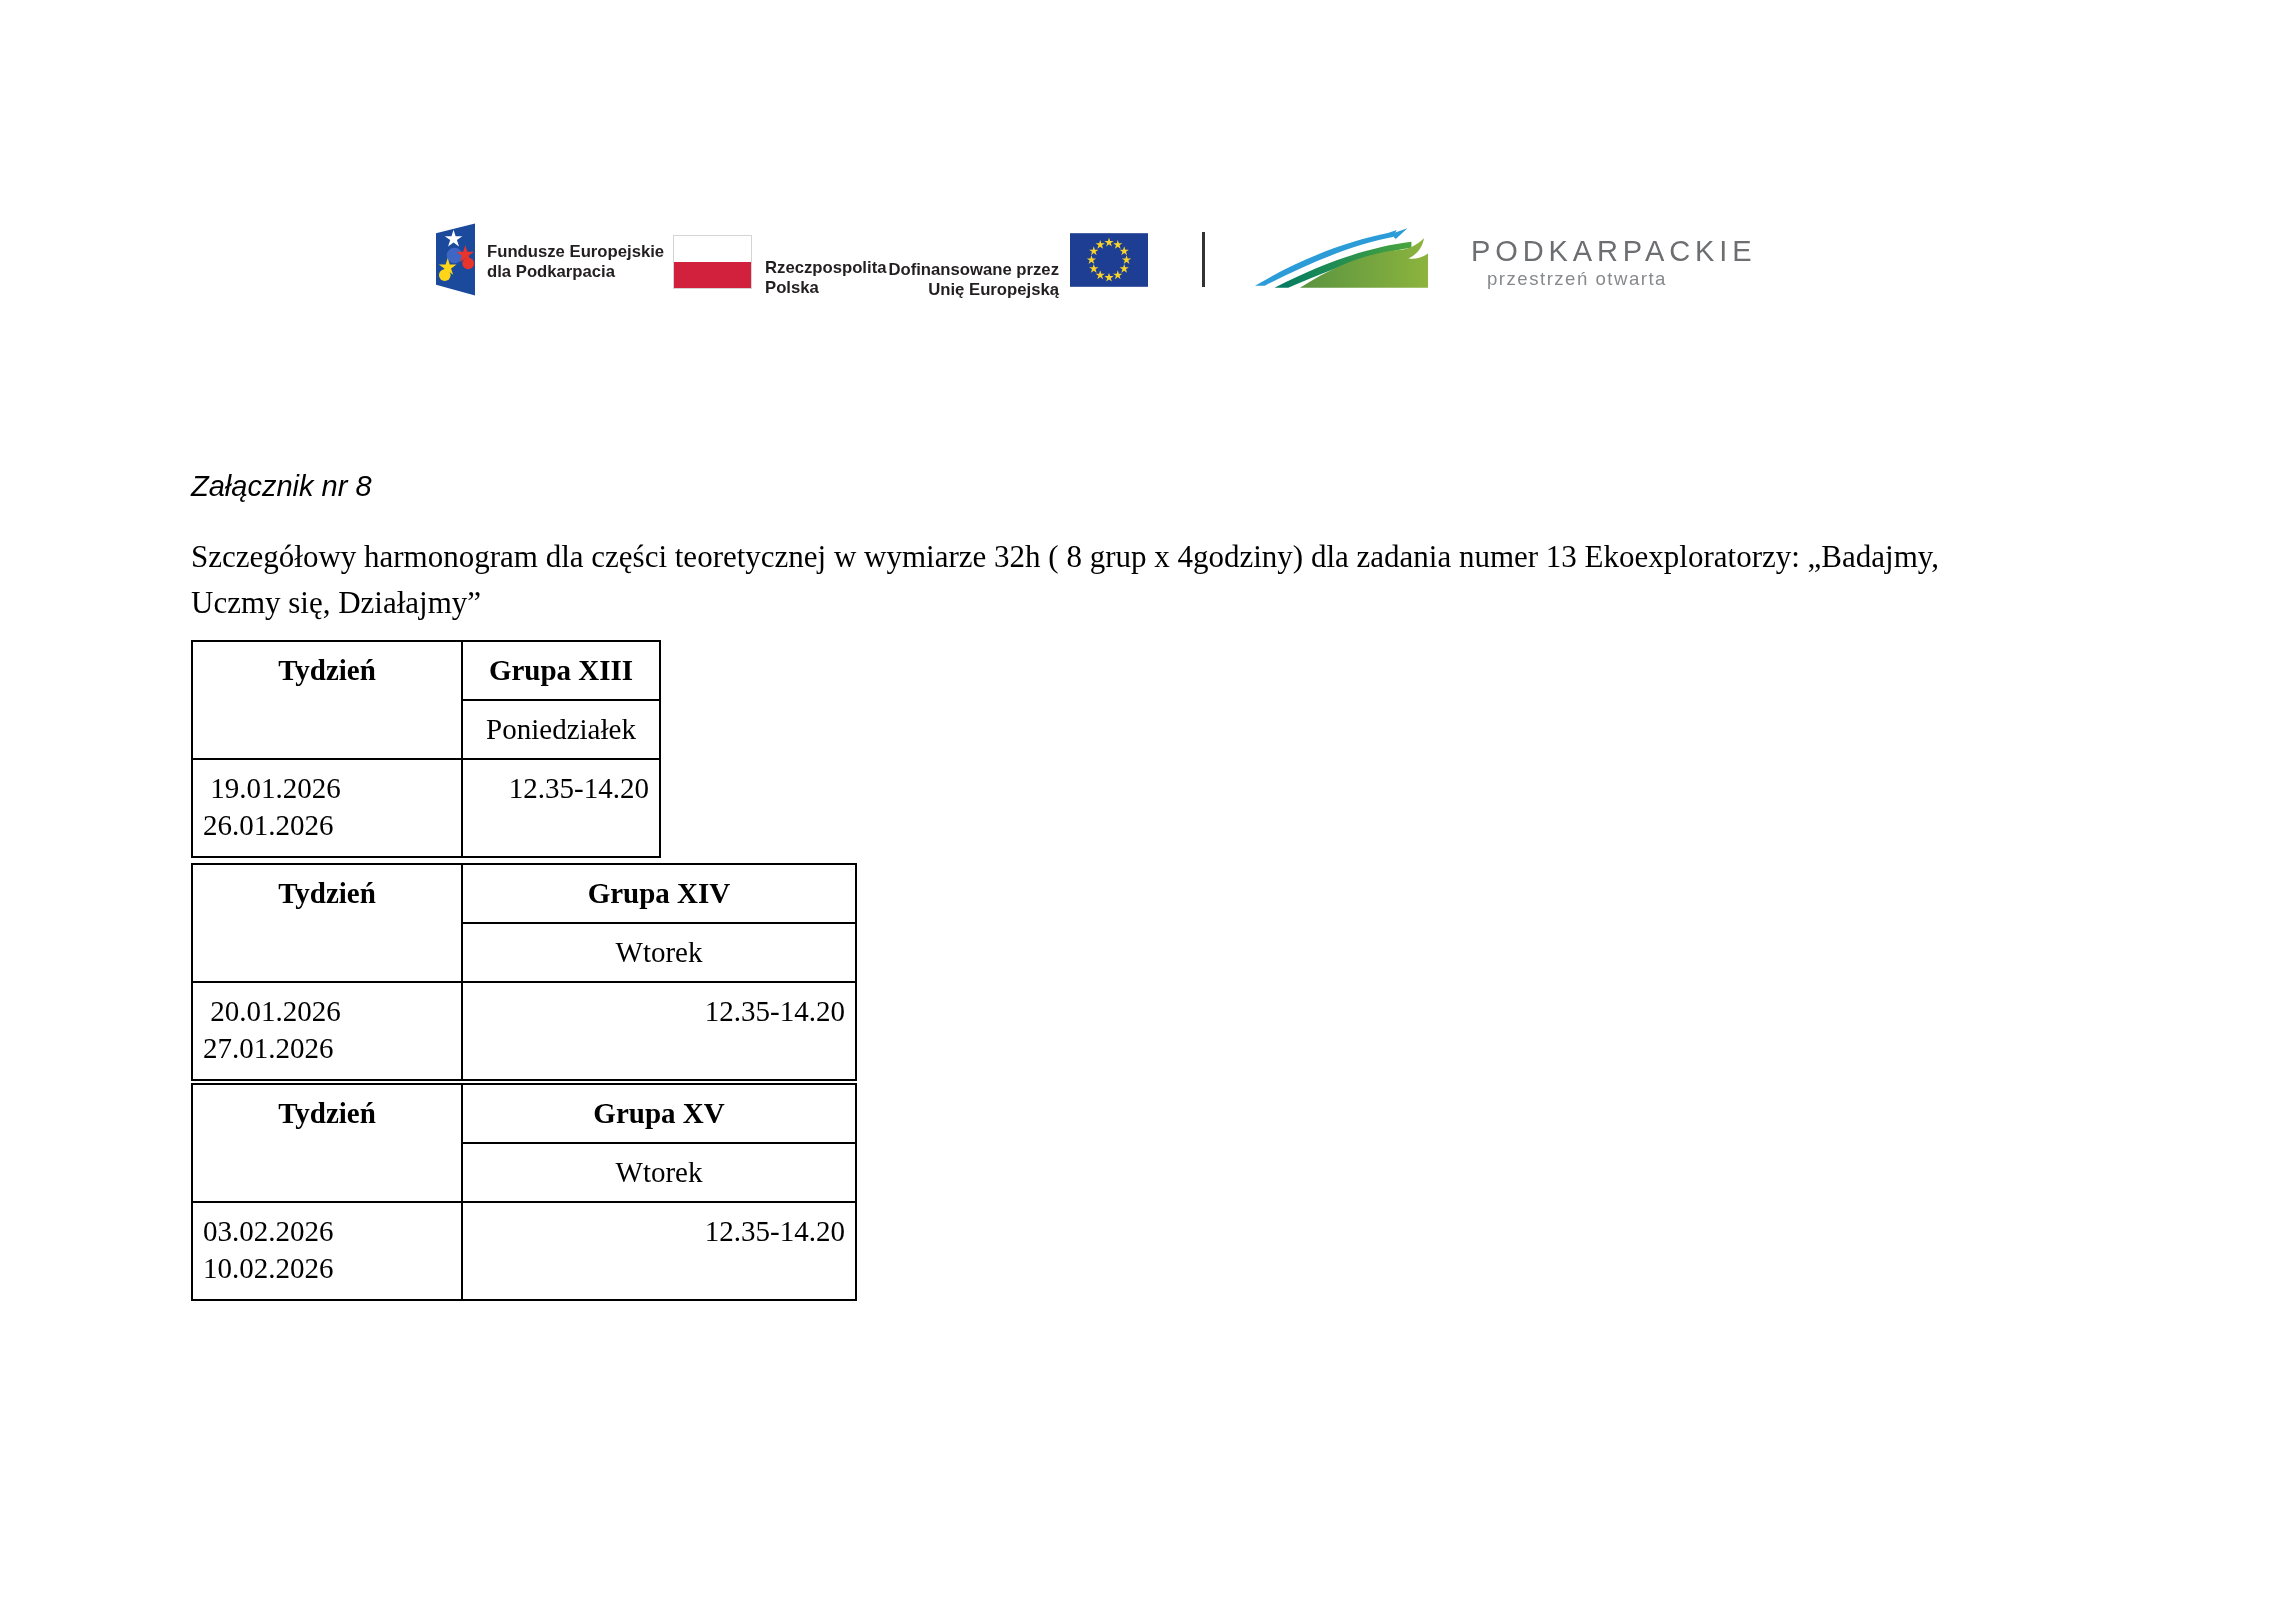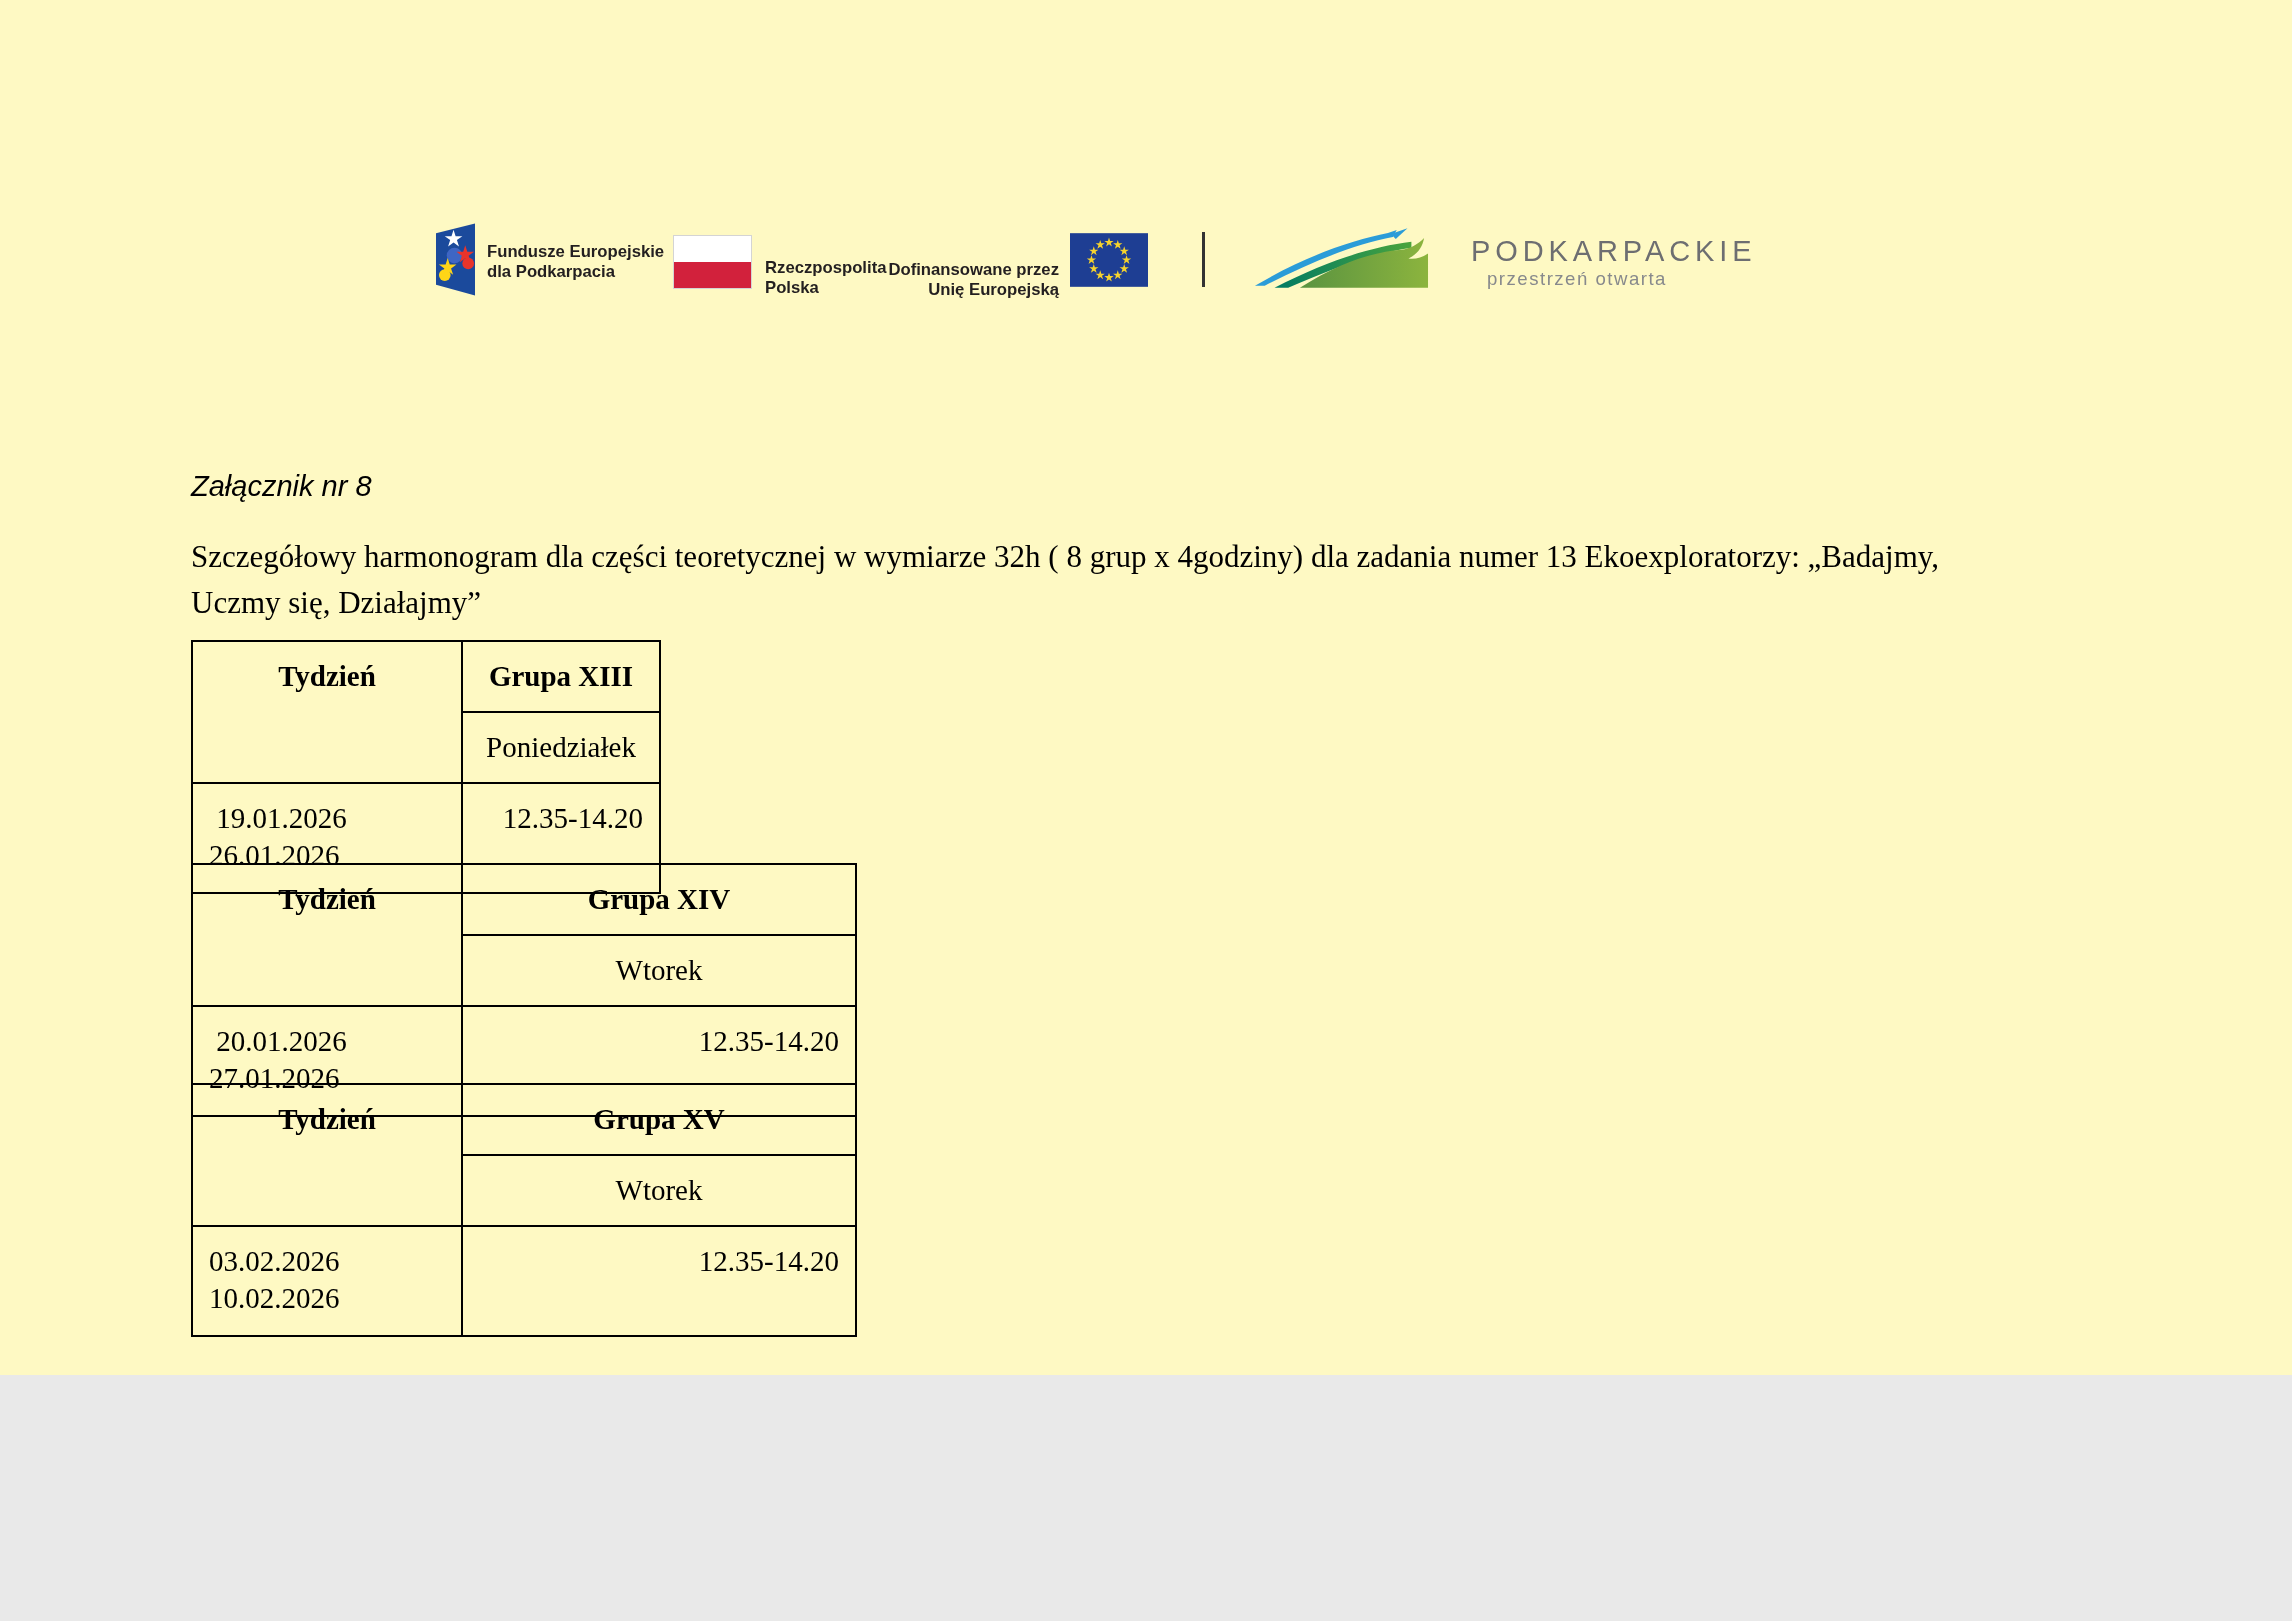--- a/index.html
+++ b/index.html
@@ -1,19 +1,19 @@
 <!DOCTYPE html>
 <html><head>
 <meta charset="utf-8">
 <style>
   html,body{margin:0;padding:0;background:#e9e9e9;}
   .page{
     position:relative;
-    width:2293px;height:1375px;
-    background:#fef9c3;
+    width:2293px;height:1621px;
+    background:#ffffff;
     font-family:"Liberation Serif", serif;
     color:#000;
     overflow:hidden;
   }
   .abs{position:absolute;}
 
   
   .logo-text{
     font-family:"Liberation Sans", sans-serif;
     font-weight:bold;
@@ -68,21 +68,21 @@
   table.sched{
     position:absolute;
     border-collapse:collapse;
     table-layout:fixed;
     font-family:"Liberation Serif", serif;
     font-size:29px;line-height:37px;
     color:#000;
   }
   table.sched th, table.sched td{
     border:2.9px solid #000000;
-    padding:16px;
+    padding:10px;
     vertical-align:top;
     overflow:hidden;
   }
   table.t1{left:191px;top:640px;width:470px;}
   table.t2{left:191px;top:863px;width:666px;}
   table.t3{left:191px;top:1083px;width:666px;}
   .col-week{width:270px;}
   th.w{
     font-weight:bold;text-align:center;
     height:36px; 

